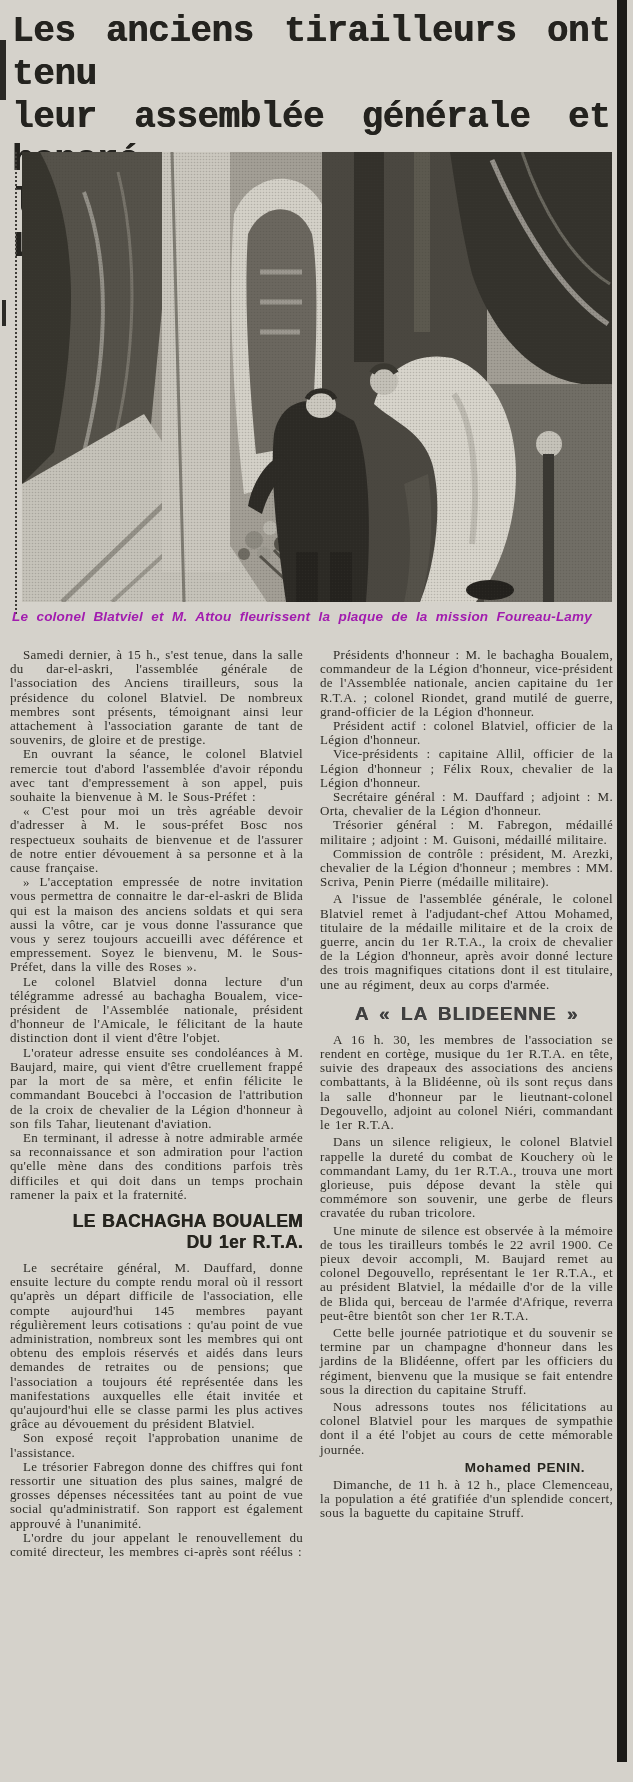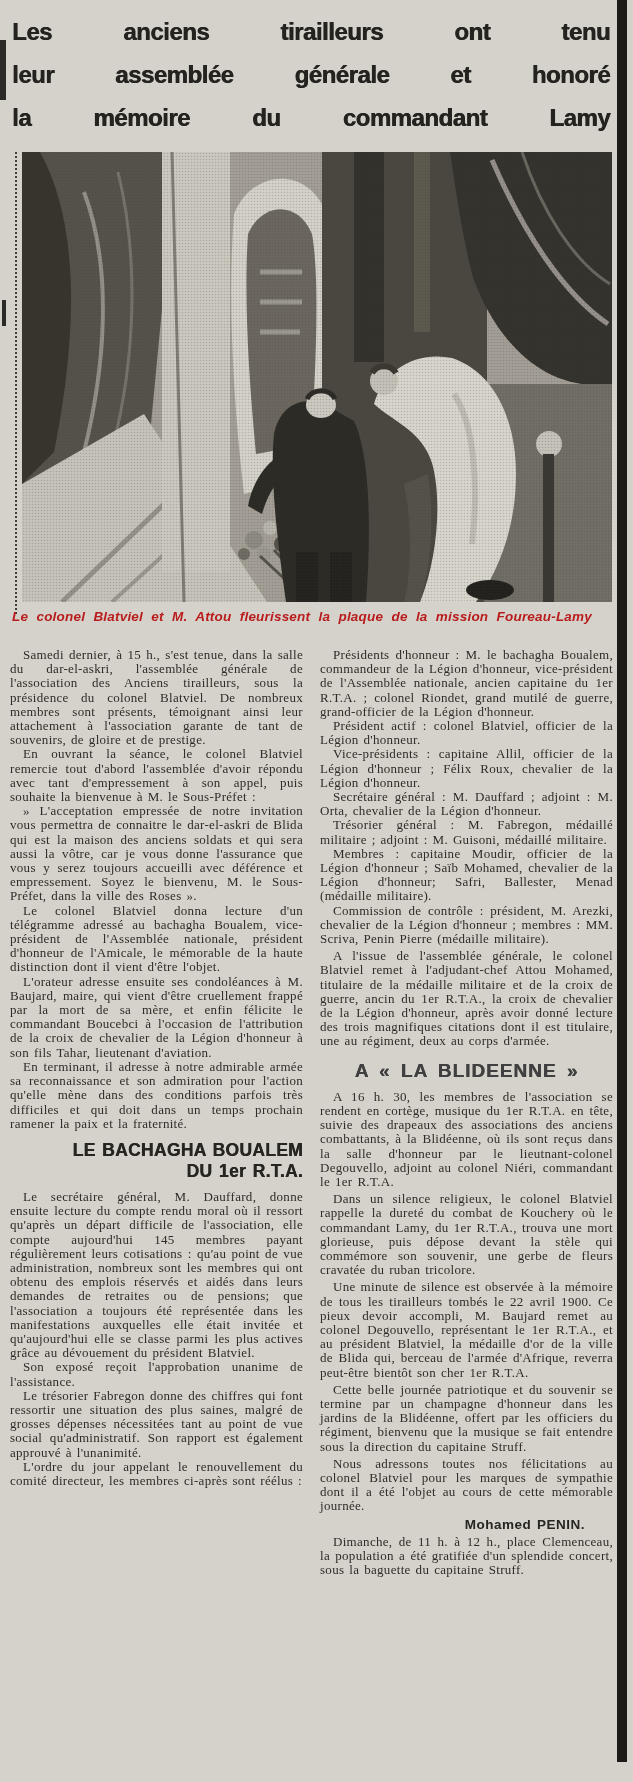--- a/index.html
+++ b/index.html
@@ -12,43 +12,43 @@
     color:#2b2a25;
   }
   
   .edge-rule{position:absolute;left:617px;top:0;width:10px;height:1762px;background:#1c1b18;}
   .edge-speck-1{position:absolute;left:0;top:40px;width:6px;height:60px;background:#2b2a26;}
   .edge-speck-2{position:absolute;left:2px;top:300px;width:4px;height:26px;background:#2b2a26;}
 
   
   .headline{position:absolute;left:12px;top:10px;width:598px;}
   .headline-line{
-    font-family:Liberation Sans, sans-serif;
+    font-family:Liberation Mono, monospace;
     font-weight:bold;
-    font-size:24px;line-height:43px;
+    font-size:36px;line-height:43px;
     letter-spacing:-0.5px;
     color:#24231f;
     text-align:justify;
     text-align-last:justify;
     text-shadow:0.6px 0 0 currentColor;
     white-space:normal;
   }
 
   
   .photo-dotted{position:absolute;left:15px;top:152px;height:462px;width:0;border-left:2px dotted #3f3d38;}
   .photo{position:absolute;left:22px;top:152px;width:590px;height:450px;background:#a39f96;}
   .photo svg{display:block;width:100%;height:100%;}
 
   
   .caption{
     position:absolute;left:12px;top:608px;width:580px;
     font-family:"Liberation Sans", sans-serif;
     font-weight:bold;font-style:italic;
     font-size:13.5px;line-height:17px;
-    color:#b91c1c;
+    color:#a21caf;
     text-align:justify;text-align-last:justify;
     letter-spacing:0.2px;
   }
 
   
   .cols{
     position:absolute;left:10px;top:648px;width:604px;height:1126px;
     display:flex;gap:17px;overflow:hidden;
   }
   .col{
@@ -166,41 +166,41 @@
     </svg>
   </div>
 
   <div class="caption">Le colonel Blatviel et M. Attou fleurissent la plaque de la mission Foureau-Lamy</div>
 
   <div class="cols">
 
     <div class="col col-left">
       <p>Samedi dernier, à 15 h., s'est tenue, dans la salle du dar-el-askri, l'assemblée générale de l'association des Anciens tirailleurs, sous la présidence du colonel Blatviel. De nombreux membres sont présents, témoignant ainsi leur attachement à l'association garante de tant de souvenirs, de gloire et de prestige.</p>
       <p>En ouvrant la séance, le colonel Blatviel remercie tout d'abord l'assemblée d'avoir répondu avec tant d'empressement à son appel, puis souhaite la bienvenue à M. le Sous-Préfet :</p>
+      <p>« C'est pour moi un très agréable devoir d'adresser à M. le sous-préfet Bosc nos respectueux souhaits de bienvenue et de l'assurer de notre entier dévouement à sa personne et à la cause française.</p>
       <p>» L'acceptation empressée de notre invitation vous permettra de connaitre le dar-el-askri de Blida qui est la maison des anciens soldats et qui sera aussi la vôtre, car je vous donne l'assurance que vous y serez toujours accueilli avec déférence et empressement. Soyez le bienvenu, M. le Sous-Préfet, dans la ville des Roses ».</p>
-      <p>Le colonel Blatviel donna lecture d'un télégramme adressé au bachagha Boualem, vice-président de l'Assemblée nationale, président d'honneur de l'Amicale, le mémorable de la haute distinction dont il vient d'être l'objet.</p>
+      <p>Le colonel Blatviel donna lecture d'un télégramme adressé au bachagha Boualem, vice-président de l'Assemblée nationale, président d'honneur de l'Amicale, le félicitant de la haute distinction dont il vient d'être l'objet.</p>
       <p>L'orateur adresse ensuite ses condoléances à M. Baujard, maire, qui vient d'être cruellement frappé par la mort de sa mère, et enfin félicite le commandant Boucebci à l'occasion de l'attribution de la croix de chevalier de la Légion d'honneur à son fils Tahar, lieutenant d'aviation.</p>
       <p>En terminant, il adresse à notre admirable armée sa reconnaissance et son admiration pour l'action qu'elle mène dans des conditions parfois très difficiles et qui doit dans un temps prochain ramener la paix et la fraternité.</p>
       <div class="subhead-left">
         <div>LE BACHAGHA BOUALEM</div>
         <div>DU 1er R.T.A.</div>
       </div>
       <p>Le secrétaire général, M. Dauffard, donne ensuite lecture du compte rendu moral où il ressort qu'après un départ difficile de l'association, elle compte aujourd'hui 145 membres payant régulièrement leurs cotisations : qu'au point de vue administration, nombreux sont les membres qui ont obtenu des emplois réservés et aidés dans leurs demandes de retraites ou de pensions; que l'association a toujours été représentée dans les manifestations auxquelles elle était invitée et qu'aujourd'hui elle se classe parmi les plus actives grâce au dévouement du président Blatviel.</p>
       <p>Son exposé reçoit l'approbation unanime de l'assistance.</p>
       <p>Le trésorier Fabregon donne des chiffres qui font ressortir une situation des plus saines, malgré de grosses dépenses nécessitées tant au point de vue social qu'administratif. Son rapport est également approuvé à l'unanimité.</p>
       <p>L'ordre du jour appelant le renouvellement du comité directeur, les membres ci-après sont réélus :</p>
     </div>
 
     <div class="col col-right">
       <p>Présidents d'honneur : M. le bachagha Boualem, commandeur de la Légion d'honneur, vice-président de l'Assemblée nationale, ancien capitaine du 1er R.T.A. ; colonel Riondet, grand mutilé de guerre, grand-officier de la Légion d'honneur.</p>
       <p>Président actif : colonel Blatviel, officier de la Légion d'honneur.</p>
       <p>Vice-présidents : capitaine Allil, officier de la Légion d'honneur ; Félix Roux, chevalier de la Légion d'honneur.</p>
       <p>Secrétaire général : M. Dauffard ; adjoint : M. Orta, chevalier de la Légion d'honneur.</p>
       <p>Trésorier général : M. Fabregon, médaillé militaire ; adjoint : M. Guisoni, médaillé militaire.</p>
-      <p>Membres : capitaine Moudir, officier de la Légion d'honneur ; Saïb Mohamed, chevalier de la Légion d'honneur; Safri, Ballester, Menad (médaille militaire).</p>
       <p>Commission de contrôle : président, M. Arezki, chevalier de la Légion d'honneur ; membres : MM. Scriva, Penin Pierre (médaille militaire).</p>
       <p class="gap">A l'issue de l'assemblée générale, le colonel Blatviel remet à l'adjudant-chef Attou Mohamed, titulaire de la médaille militaire et de la croix de guerre, ancin du 1er R.T.A., la croix de chevalier de la Légion d'honneur, après avoir donné lecture des trois magnifiques citations dont il est titulaire, une au régiment, deux au corps d'armée.</p>
       <div class="subhead-right">A « LA BLIDEENNE »</div>
       <p>A 16 h. 30, les membres de l'association se rendent en cortège, musique du 1er R.T.A. en tête, suivie des drapeaux des associations des anciens combattants, à la Blidéenne, où ils sont reçus dans la salle d'honneur par le lieutnant-colonel Degouvello, adjoint au colonel Niéri, commandant le 1er R.T.A.</p>
       <p class="gap">Dans un silence religieux, le colonel Blatviel rappelle la dureté du combat de Kouchery où le commandant Lamy, du 1er R.T.A., trouva une mort glorieuse, puis dépose devant la stèle qui commémore son souvenir, une gerbe de fleurs cravatée du ruban tricolore.</p>
       <p class="gap">Une minute de silence est observée à la mémoire de tous les tirailleurs tombés le 22 avril 1900. Ce pieux devoir accompli, M. Baujard remet au colonel Degouvello, représentant le 1er R.T.A., et au président Blatviel, la médaille d'or de la ville de Blida qui, berceau de l'armée d'Afrique, reverra peut-être bientôt son cher 1er R.T.A.</p>
       <p class="gap">Cette belle journée patriotique et du souvenir se termine par un champagne d'honneur dans les jardins de la Blidéenne, offert par les officiers du régiment, bienvenu que la musique se fait entendre sous la direction du capitaine Struff.</p>
       <p class="gap">Nous adressons toutes nos félicitations au colonel Blatviel pour les marques de sympathie dont il a été l'objet au cours de cette mémorable journée.</p>
       <div class="signature">Mohamed PENIN.</div>
       <p>Dimanche, de 11 h. à 12 h., place Clemenceau, la population a été gratifiée d'un splendide concert, sous la baguette du capitaine Struff.</p>

